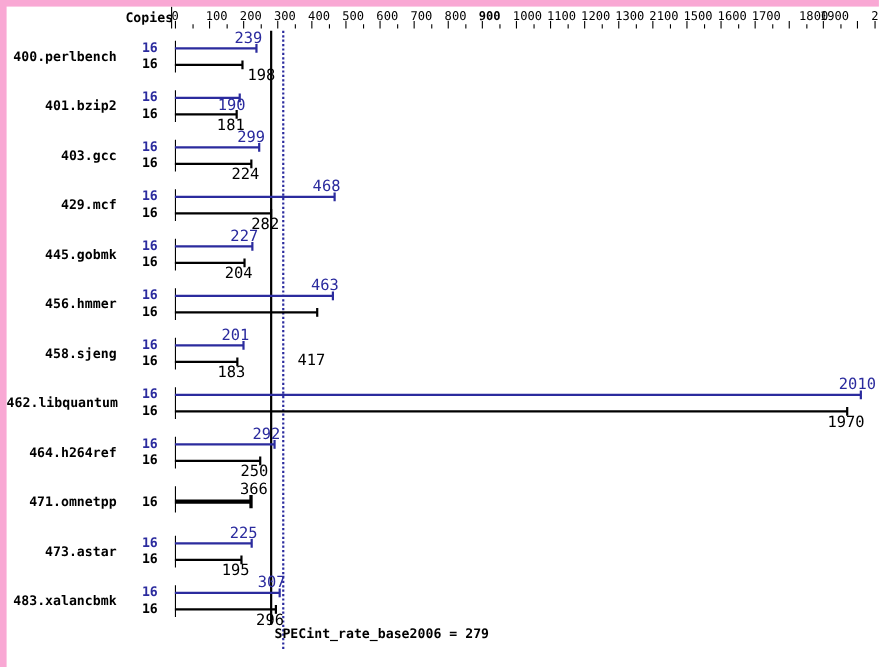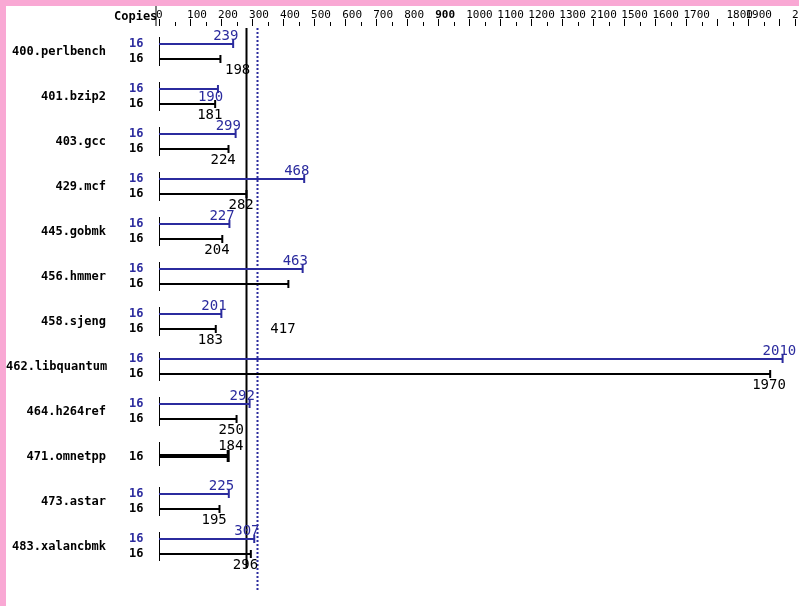--- a/index.html
+++ b/index.html
@@ -184,25 +184,26 @@
       <span class="abs copies" style="left: 123px; top: 360px;">16</span>
       <span class="abs val peak" style="left: 756.59px; top: 336px;">2010</span>
       <span class="abs val" style="left: 746.18px; top: 370px;">1970</span>
       <span class="abs bench" style="left: 0px; top: 398px;">464.h264ref</span>
       <span class="abs copies peak" style="left: 123px; top: 390px;">16</span>
       <span class="abs copies" style="left: 123px; top: 405px;">16</span>
       <span class="abs val peak" style="left: 223.591px; top: 381px;">292</span>
       <span class="abs val" style="left: 212.561px; top: 415px;">250</span>
       <span class="abs bench" style="left: 0px; top: 443px;">471.omnetpp</span>
       <span class="abs copies" style="left: 123px; top: 443px;">16</span>
-      <span class="abs val" style="left: 212.184px; top: 431px;">184</span>
+      <span class="abs val" style="left: 212.184px; top: 431px;">366</span>
       <span class="abs bench" style="left: 0px; top: 488px;">473.astar</span>
       <span class="abs copies peak" style="left: 123px; top: 480px;">16</span>
       <span class="abs copies" style="left: 123px; top: 495px;">16</span>
       <span class="abs val peak" style="left: 202.805px; top: 471px;">225</span>
       <span class="abs val" style="left: 195.498px; top: 505px;">195</span>
       <span class="abs bench" style="left: 0px; top: 533px;">483.xalancbmk</span>
       <span class="abs copies peak" style="left: 123px; top: 525px;">16</span>
       <span class="abs copies" style="left: 123px; top: 540px;">16</span>
       <span class="abs val peak" style="left: 228.245px; top: 516px;">307</span>
       <span class="abs val" style="left: 226.832px; top: 550px;">296</span>
     </div>
+  <span class="abs" id="base-summary" style="font-size: 12px; font-weight: bold; left: 243.5px; top: 563px;">SPECint_rate_base2006 = 279</span>
 </div>
 
 </body></html>

